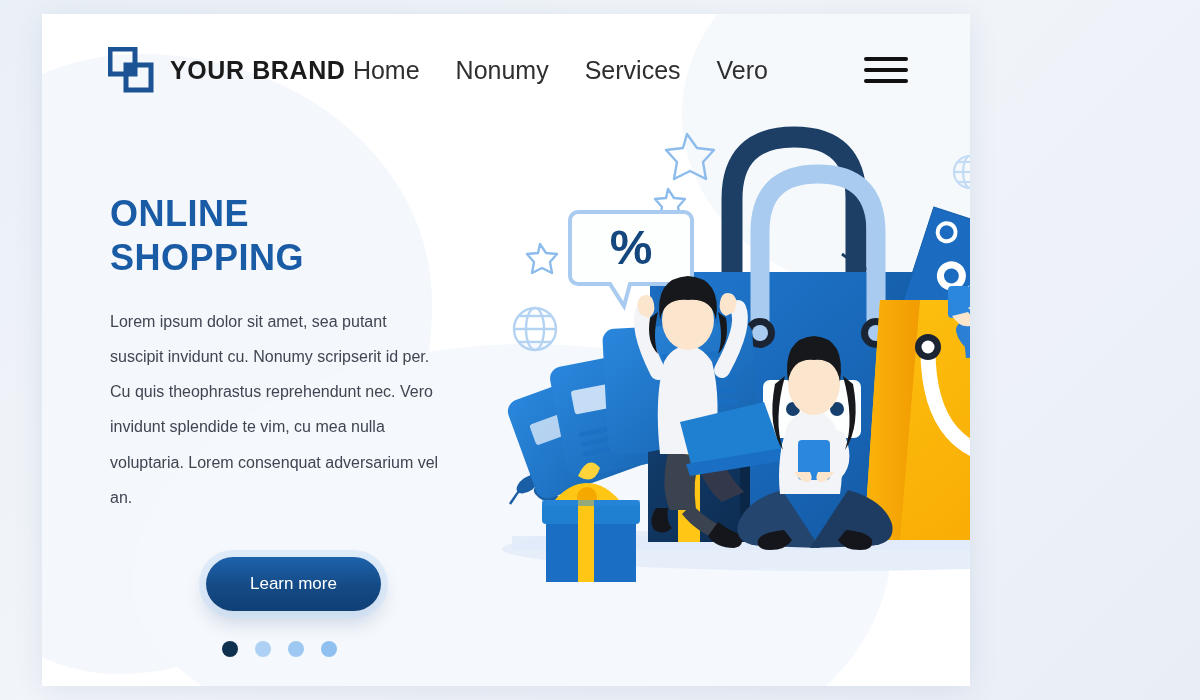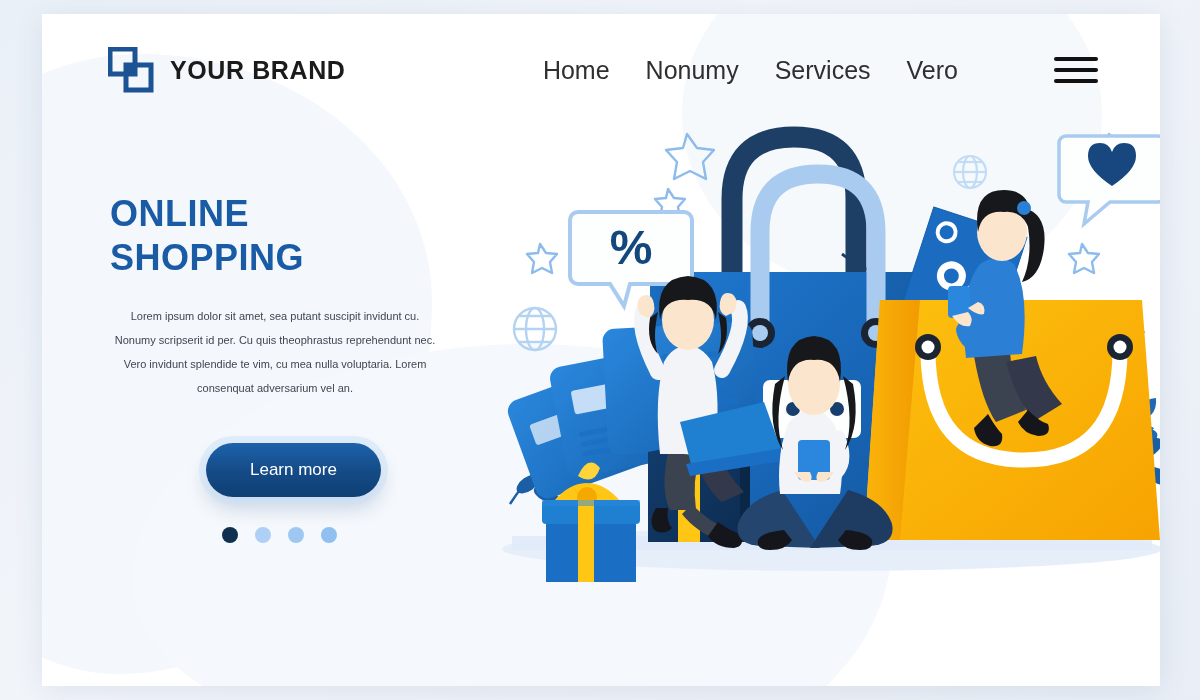--- a/index.html
+++ b/index.html
@@ -11,21 +11,21 @@
   }
   #page {
     position: relative;
     width: 1200px; height: 700px;
     background: linear-gradient(135deg,#eaf0f7 0%,#f2f5fa 40%,#e9eef6 100%);
   }
   
   #card {
     position: absolute;
     left: 42px; top: 14px;
-    width: 1118px; height: 672px;
+    width: 928px; height: 672px;
     background: #ffffff;
     overflow: hidden;
     box-shadow: 0 4px 28px rgba(40,70,120,.10);
   }
   
   .blob {
     position: absolute;
     background: #f4f7fb;
     border-radius: 50%;
     pointer-events: none;
@@ -59,21 +59,21 @@
   #hamburger i:last-child { margin-bottom: 0; }
 
   
   #hero-copy { position: absolute; left: 68px; top: 178px; width: 400px; z-index: 15; }
   .headline {
     font-size: 36px; font-weight: bold; color: #1a5ba6;
     letter-spacing: .5px; line-height: 1.22;
   }
   #hero-paragraph {
     margin-top: 24px;
-    font-size: 11px; color: #3f4652; line-height: 2.2; width: 330px; text-align: center;
+    font-size: 16px; color: #3f4652; line-height: 2.2; width: 330px;
   }
   #learn-more-wrap { margin-top: 42px; margin-left: 96px; }
   #learn-more-button {
     display: inline-block;
     padding: 17px 44px;
     border: none; border-radius: 40px;
     background: linear-gradient(180deg,#1d62ab 0%,#144a85 55%,#0f3f75 100%);
     color: #fff; font-size: 17px; font-weight: normal;
     font-family: "Liberation Sans", sans-serif;
     cursor: pointer;

